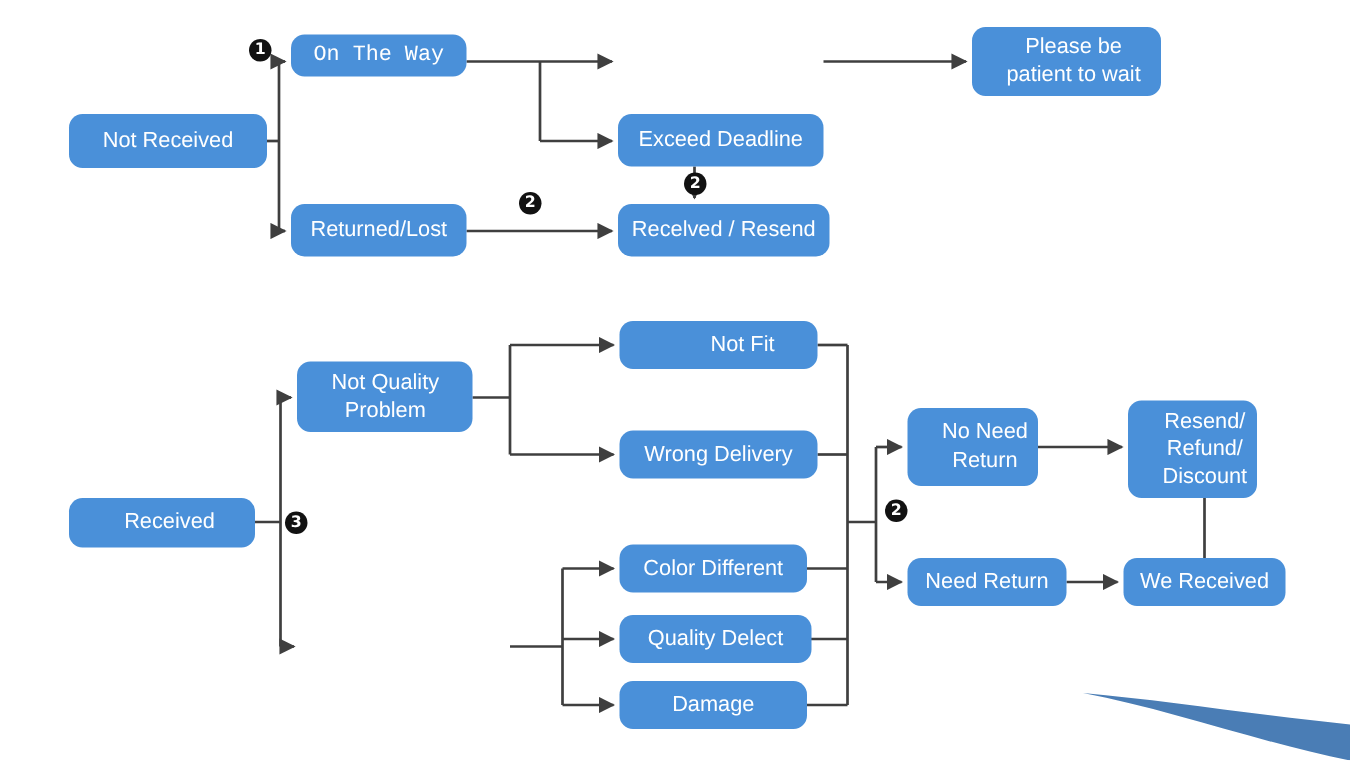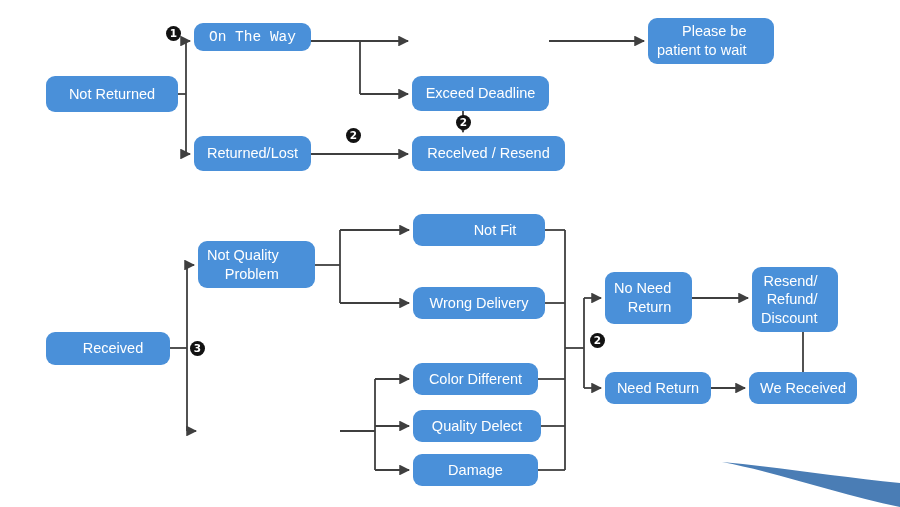--- a/index.html
+++ b/index.html
@@ -34,22 +34,22 @@
     align-items: center;
     justify-content: center;
     text-align: center;
     box-sizing: border-box;
     padding: 2px 6px;
     white-space: pre-line;
     z-index: 2;
   }
   .node.left {
     justify-content: flex-start;
-    text-align: right;
-    padding-left: 9px;
+    text-align: center;
+    padding-left: 23px;
   }
   .marker {
     position: absolute;
     width: 15px;
     height: 15px;
     border-radius: 50%;
     background: #121212;
     color: #ffffff;
     font-size: 10.5px;
     font-weight: bold;
@@ -126,25 +126,25 @@
       <path d="M 584 388 L 601 388" marker-end="url(#arrow)"></path>
 
       <path d="M 692 298 L 748 298" marker-end="url(#arrow)"></path>
 
       <path d="M 711 388 L 745 388" marker-end="url(#arrow)"></path>
 
       <path d="M 803 332 L 803 372"></path>
     </g>
   </svg>
 
-  <div class="node" style="left:46px;top:76px;width:132px;height:36px;">Not   Returned</div>
+  <div class="node" style="left:46px;top:76px;width:132px;height:36px;">Not   Received</div>
   <div class="node" style="left:194px;top:23px;width:117px;height:28px;font-family:Liberation Mono, monospace;">On The Way</div>
   <div class="node" style="left:194px;top:136px;width:117px;height:35px;">Returned/Lost</div>
   <div class="node" style="left:412px;top:76px;width:137px;height:35px;">Exceed Deadline</div>
-  <div class="node" style="left:412px;top:136px;width:153px;height:35px;">Recelved / Resend</div>
+  <div class="node" style="left:412px;top:136px;width:141px;height:35px;">Recelved / Resend</div>
   <div class="node left" style="left:648px;top:18px;width:126px;height:46px;">Please be
 patient to wait</div>
   <div class="node" style="left:46px;top:332px;width:124px;height:33px;padding-left:16px;">Received</div>
   <div class="node left" style="left:198px;top:241px;width:117px;height:47px;">Not   Quality
 Problem</div>
   <div class="node" style="left:413px;top:214px;width:132px;height:32px;padding-left:38px;">Not Fit</div>
   <div class="node" style="left:413px;top:287px;width:132px;height:32px;">Wrong Delivery</div>
   <div class="node" style="left:413px;top:363px;width:125px;height:32px;">Color Different</div>
   <div class="node" style="left:413px;top:410px;width:128px;height:32px;">Quality Delect</div>
   <div class="node" style="left:413px;top:454px;width:125px;height:32px;">Damage</div>

